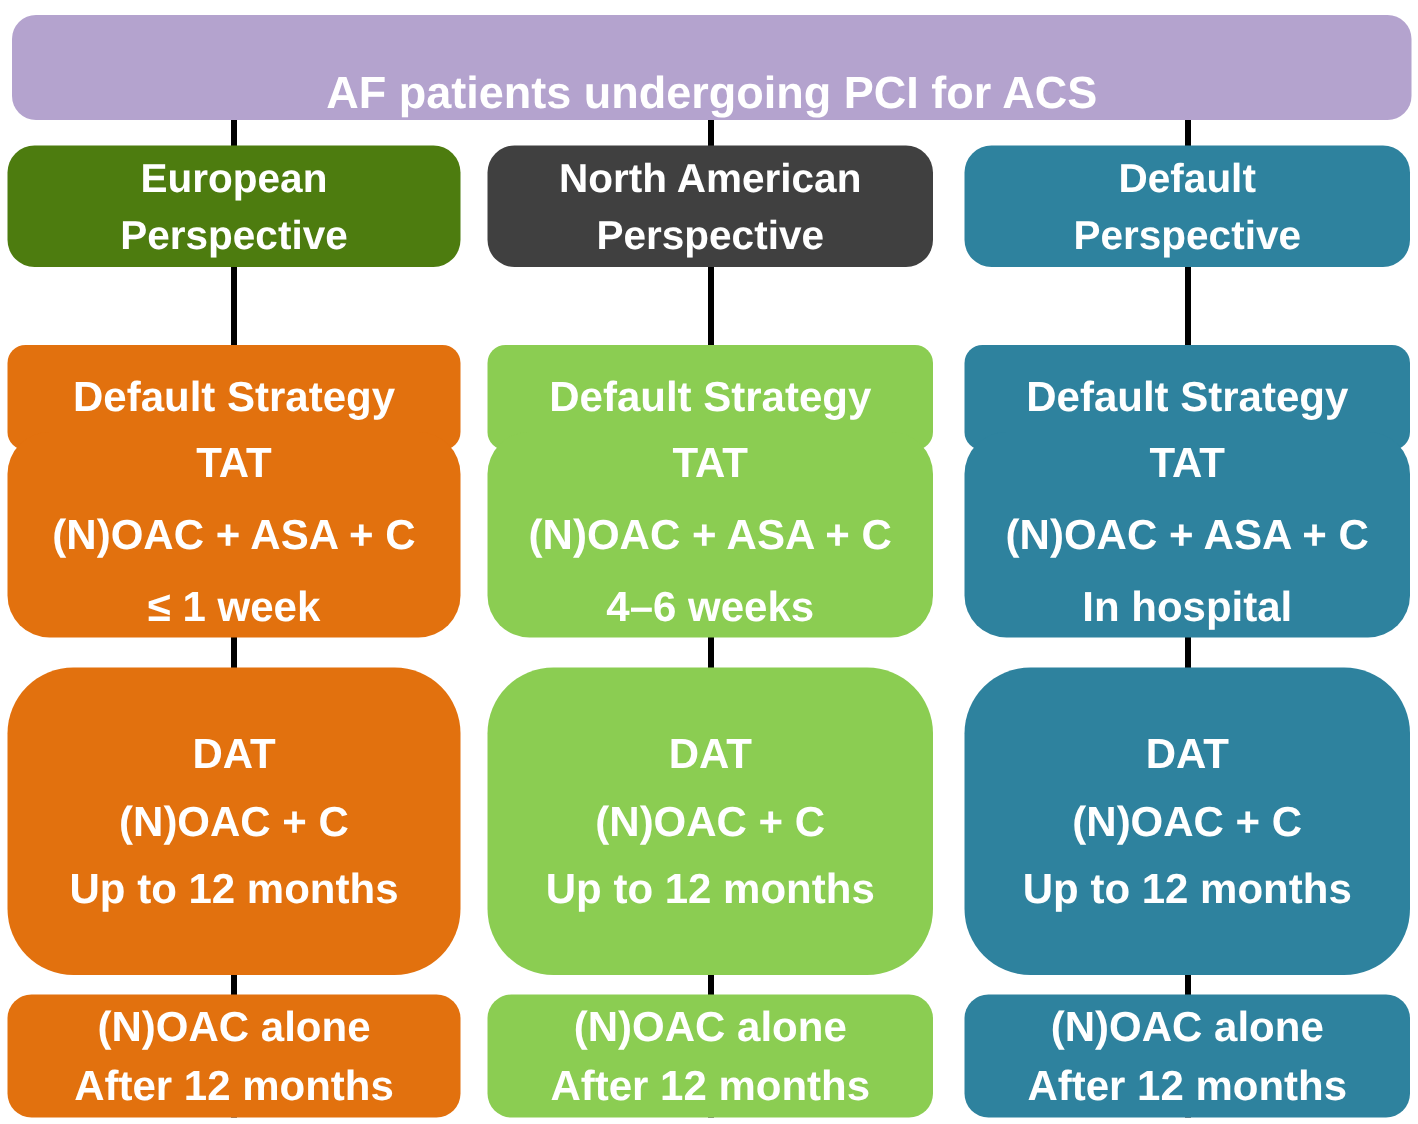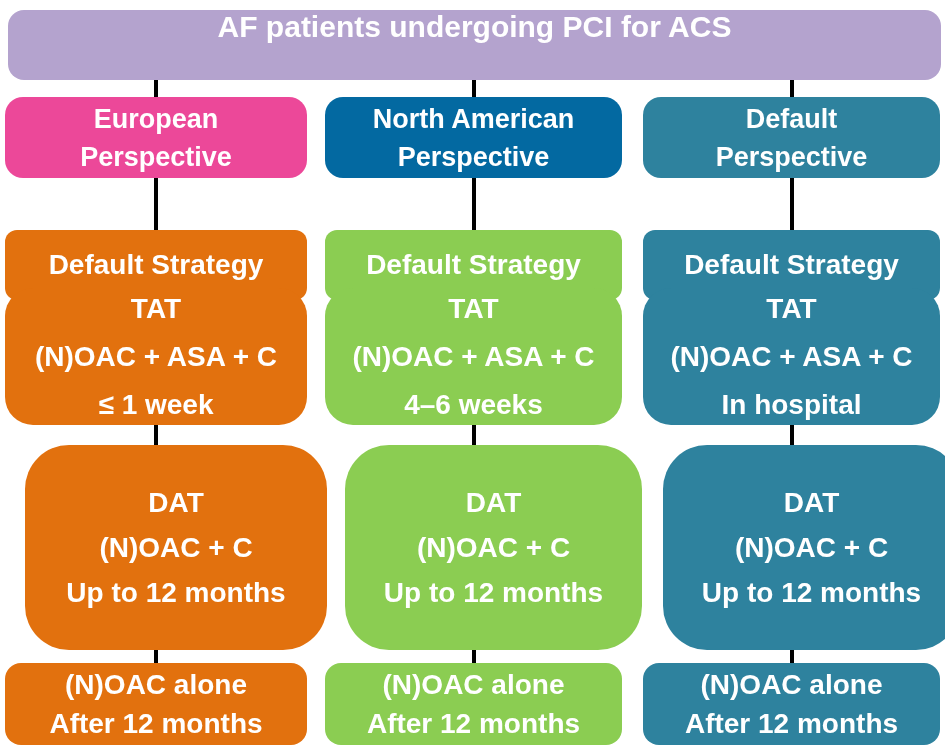--- a/index.html
+++ b/index.html
@@ -12,21 +12,21 @@
   .canvas {
     position: relative;
     width: 945px; height: 749px;
     background: #ffffff;
   }
   .header-box {
     position: absolute;
     left: 8px; top: 10px;
     width: 933px; height: 70px;
     border-radius: 16px;
-    display: flex; align-items: flex-start; justify-content: center;
+    display: flex; align-items: flex-end; justify-content: center;
     color: #ffffff;
     font-size: 30px; font-weight: 700;
   }
   .column {
     position: absolute;
     top: 80px; height: 669px;
   }
   .col-0 { left: 5px;   width: 302px; }
   .col-1 { left: 325px; width: 297px; }
   .col-2 { left: 643px; width: 297px; }
@@ -45,37 +45,37 @@
     align-items: center; justify-content: center;
     color: #ffffff;
     font-weight: 700;
     text-align: center;
   }
   .row-perspective { top: 17px;  height: 81px;  border-radius: 18px; font-size: 27px; }
   .row-perspective .line { line-height: 38px; }
   .row-default     { top: 118px; height: 70px;  border-radius: 12px; font-size: 28px; margin-top: 32px; }
   .row-tat         { top: 208px; height: 137px; border-radius: 28px; font-size: 28px; justify-content: space-between; }
   .row-tat .line   { line-height: 41px; }
-  .row-dat         { top: 365px; height: 205px; border-radius: 44px; font-size: 28px; margin-left: 20px; }
+  .row-dat         { top: 365px; height: 205px; border-radius: 44px; font-size: 28px; }
   .row-dat .line   { line-height: 45px; }
   .row-final       { top: 583px; height: 82px;  border-radius: 16px; font-size: 28px; text-align: right; }
   .row-final .line { line-height: 39px; }
 </style>
 </head>
 <body>
 
 <div class="canvas">
 
   <div class="header-box" style="background-color: rgb(180, 163, 206);">
     <div>AF patients undergoing PCI for ACS</div>
   </div>
 
   <div class="column col-0">
     <div class="connector"></div>
-    <div class="box row-perspective" style="background-color: #ec4899;">
+    <div class="box row-perspective" style="background-color: #4d7c0f;">
       <div class="line">European</div>
       <div class="line">Perspective</div>
     </div>
     <div class="box row-default" style="background-color: rgb(226, 113, 14);">
       <div class="line">Default Strategy</div>
     </div>
     <div class="box row-tat" style="background-color: rgb(226, 113, 14);">
       <div class="line">TAT</div>
       <div class="line">(N)OAC + ASA + C</div>
       <div class="line">≤ 1 week</div>
@@ -86,21 +86,21 @@
       <div class="line">Up to 12 months</div>
     </div>
     <div class="box row-final" style="background-color: rgb(226, 113, 14);">
       <div class="line">(N)OAC alone</div>
       <div class="line">After 12 months</div>
     </div>
   </div>
 
   <div class="column col-1">
     <div class="connector"></div>
-    <div class="box row-perspective" style="background-color: #0369a1;">
+    <div class="box row-perspective" style="background-color: #404040;">
       <div class="line">North American</div>
       <div class="line">Perspective</div>
     </div>
     <div class="box row-default" style="background-color: rgb(139, 205, 82);">
       <div class="line">Default Strategy</div>
     </div>
     <div class="box row-tat" style="background-color: rgb(139, 205, 82);">
       <div class="line">TAT</div>
       <div class="line">(N)OAC + ASA + C</div>
       <div class="line">4–6 weeks</div>

